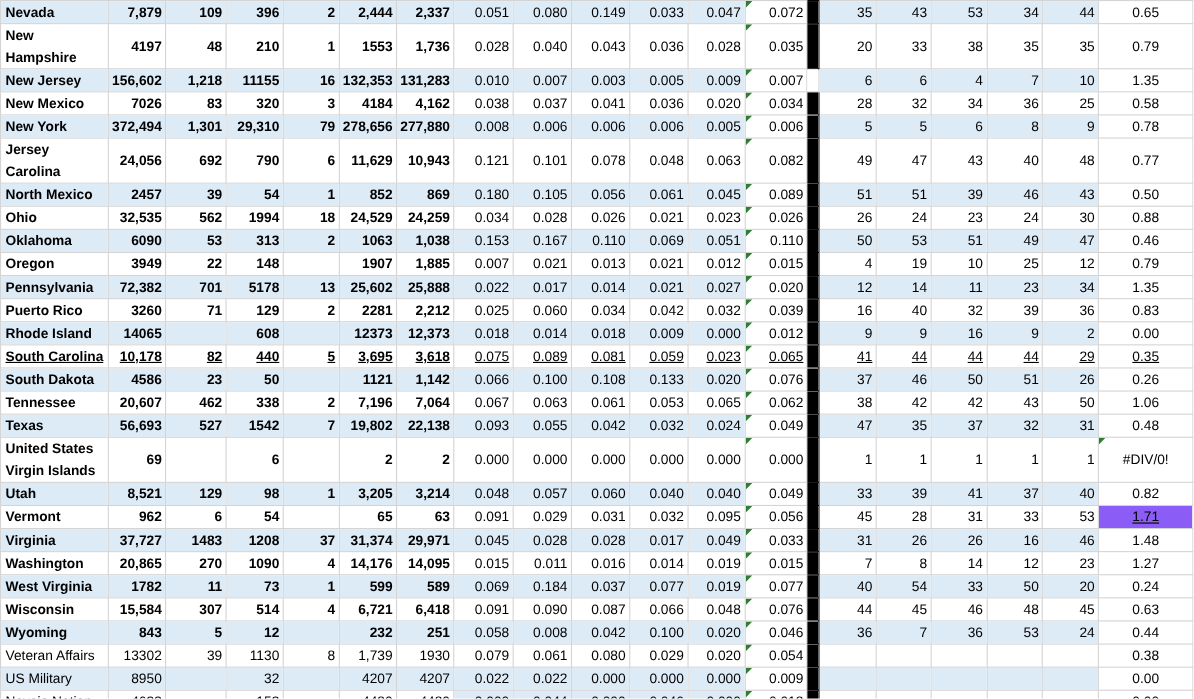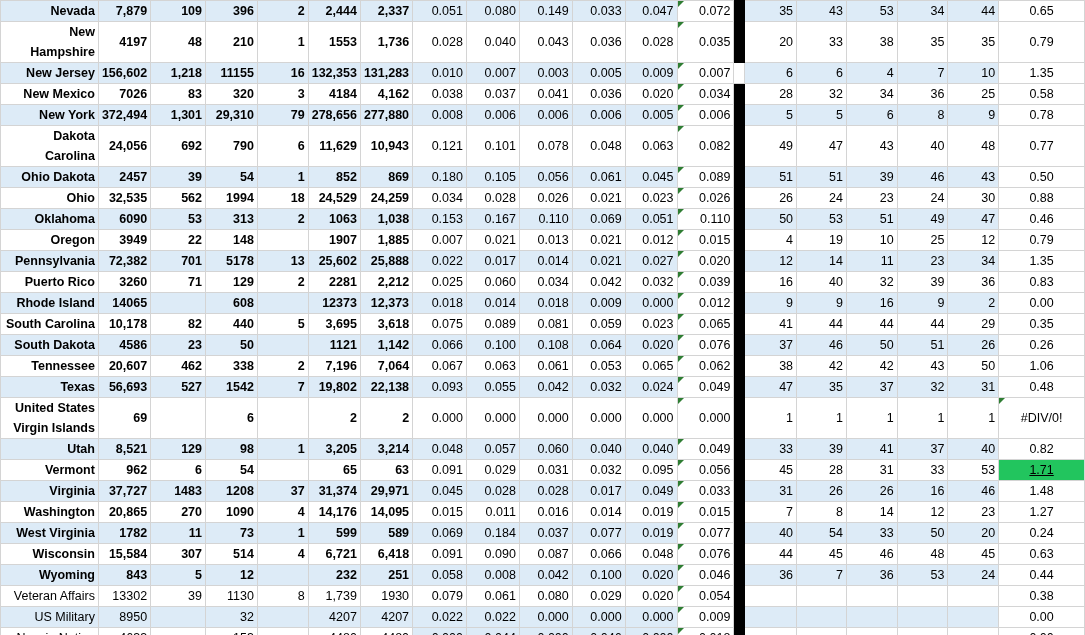--- a/index.html
+++ b/index.html
@@ -1,26 +1,26 @@
 <!DOCTYPE html>
 <html><head>
   <meta charset="utf-8">
   <style>
     html, body { margin:0; padding:0; background:#ffffff; }
     body { width:1085px; height:635px; overflow:hidden; position:relative;
            font-family:"Liberation Sans", "DejaVu Sans", sans-serif; font-size:12.5px; color:#000; }
     #sheet { position:absolute; left:0; top:0; border-collapse:collapse; table-layout:fixed; }
     #sheet td { border:1px solid #d4d4d4; padding:0 3px; text-align:right; white-space:nowrap;
                 overflow:hidden; vertical-align:middle; line-height:14px; position:relative; }
-    #sheet td.name { text-align:right; white-space:normal; line-height:20px; padding-left:4px; }
+    #sheet td.name { text-align:left; white-space:normal; line-height:20px; padding-left:4px; }
     #sheet td.ratio { text-align:center; }
     #sheet td.sep { background:#000; border-color:#000; padding:0; }
     #sheet td.sep.gap { background:#fff; border-color:#d4d4d4; }
     #sheet td.blue { background:#ddebf7; }
-    #sheet td.yellow { background:#22c55e;text-decoration:underline; }
+    #sheet td.yellow { background:#8b5cf6;text-decoration:underline; }
     #sheet tr.bold td { font-weight:bold; }
     #sheet tr.bold td.dec, #sheet tr.bold td.rank, #sheet tr.bold td.ratio, #sheet td.normal { font-weight:normal; }
     #sheet tr.plain td.b { font-weight:normal; }
     .tri::before { content:""; position:absolute; left:0; top:0; width:0; height:0;
                    border-top:6px solid #2e7d32; border-right:6px solid transparent; }
   </style>
 </head>
 <body>
 
 <table id="sheet">
@@ -151,21 +151,21 @@
         <td class="dec tri">0.006</td>
         <td class="sep"></td>
         <td class="rank blue">5</td>
         <td class="rank blue">5</td>
         <td class="rank blue">6</td>
         <td class="rank blue">8</td>
         <td class="rank blue">9</td>
         <td class="ratio">0.78</td>
       </tr>
       <tr class="bold" style="height: 24px;">
-        <td class="name">Dakota Carolina</td>
+        <td class="name">Jersey Carolina</td>
         <td class="cnt">24,056</td>
         <td class="cnt">692</td>
         <td class="cnt">790</td>
         <td class="cnt">6</td>
         <td class="cnt">11,629</td>
         <td class="cnt">10,943</td>
         <td class="dec">0.121</td>
         <td class="dec">0.101</td>
         <td class="dec">0.078</td>
         <td class="dec">0.048</td>
@@ -173,21 +173,21 @@
         <td class="dec tri">0.082</td>
         <td class="sep"></td>
         <td class="rank">49</td>
         <td class="rank">47</td>
         <td class="rank">43</td>
         <td class="rank">40</td>
         <td class="rank">48</td>
         <td class="ratio">0.77</td>
       </tr>
       <tr class="bold" style="height: 20px;">
-        <td class="name blue">Ohio Dakota</td>
+        <td class="name blue">North Mexico</td>
         <td class="cnt blue">2457</td>
         <td class="cnt blue">39</td>
         <td class="cnt blue">54</td>
         <td class="cnt blue">1</td>
         <td class="cnt blue">852</td>
         <td class="cnt blue">869</td>
         <td class="dec blue">0.180</td>
         <td class="dec blue">0.105</td>
         <td class="dec blue">0.056</td>
         <td class="dec blue">0.061</td>
@@ -326,21 +326,21 @@
         <td class="dec blue">0.000</td>
         <td class="dec tri">0.012</td>
         <td class="sep"></td>
         <td class="rank blue">9</td>
         <td class="rank blue">9</td>
         <td class="rank blue">16</td>
         <td class="rank blue">9</td>
         <td class="rank blue">2</td>
         <td class="ratio">0.00</td>
       </tr>
-      <tr class="bold" style="height: 21px;">
+      <tr class="bold" style="height: 21px; text-decoration: underline;">
         <td class="name">South Carolina</td>
         <td class="cnt">10,178</td>
         <td class="cnt">82</td>
         <td class="cnt">440</td>
         <td class="cnt">5</td>
         <td class="cnt">3,695</td>
         <td class="cnt">3,618</td>
         <td class="dec">0.075</td>
         <td class="dec">0.089</td>
         <td class="dec">0.081</td>
@@ -359,21 +359,21 @@
         <td class="name blue">South Dakota</td>
         <td class="cnt blue">4586</td>
         <td class="cnt blue">23</td>
         <td class="cnt blue">50</td>
         <td class="cnt blue"></td>
         <td class="cnt blue">1121</td>
         <td class="cnt blue">1,142</td>
         <td class="dec blue">0.066</td>
         <td class="dec blue">0.100</td>
         <td class="dec blue">0.108</td>
-        <td class="dec blue">0.064</td>
+        <td class="dec blue">0.133</td>
         <td class="dec blue">0.020</td>
         <td class="dec tri">0.076</td>
         <td class="sep"></td>
         <td class="rank blue">37</td>
         <td class="rank blue">46</td>
         <td class="rank blue">50</td>
         <td class="rank blue">51</td>
         <td class="rank blue">26</td>
         <td class="ratio">0.26</td>
       </tr>

